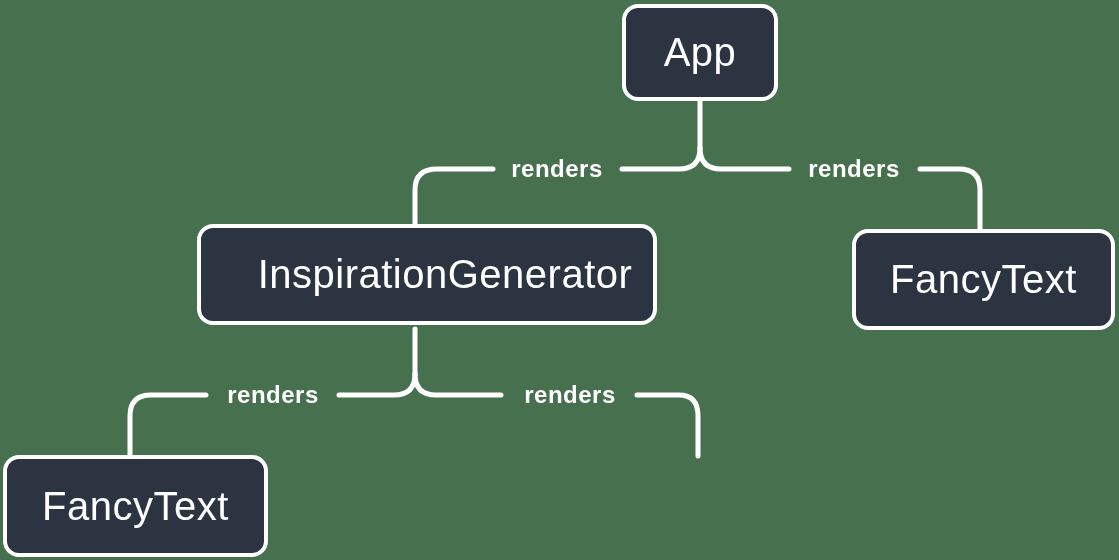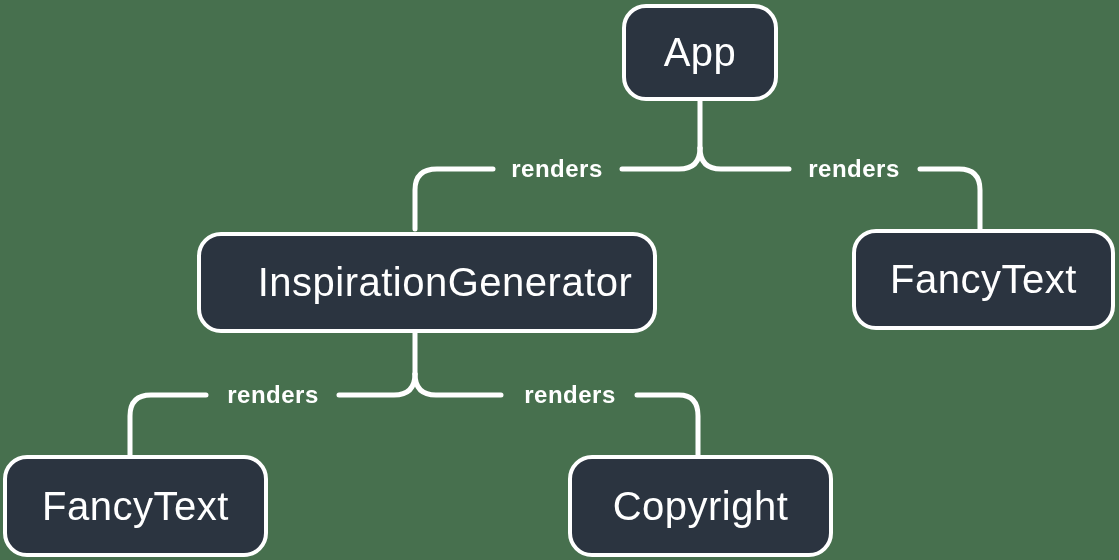--- a/index.html
+++ b/index.html
@@ -17,30 +17,30 @@
     position:relative;
     overflow:hidden;
   }
   .stage{position:absolute;inset:0;width:1119px;height:560px;}
   svg.edges{position:absolute;left:0;top:0;width:1119px;height:560px;display:block;}
   svg.edges path{fill:none;stroke:var(--edge);stroke-width:5;stroke-linecap:round;}
   .node{
     position:absolute;
     background:var(--node-fill);
     border:4px solid var(--node-border);
-    border-radius:24px;
+    border-radius:16px;
     color:var(--label);
     display:flex;align-items:center;justify-content:center;
     font-size:40px;
     font-weight:500;
     letter-spacing:0.5px;
     white-space:nowrap;
   }
   .node-app{left:622px;top:4px;width:156px;height:97px;}
-  .node-ig{left:197px;top:232px;width:460px;height:101px;padding-left:36px;}
+  .node-ig{left:197px;top:224px;width:460px;height:101px;padding-left:36px;}
   .node-ft-right{left:852px;top:229px;width:263px;height:101px;}
   .node-ft-left{left:3px;top:455px;width:265px;height:102px;}
   .node-copyright{left:568px;top:455px;width:265px;height:102px;}
   .edge-label{
     position:absolute;
     transform:translate(-50%,-50%);
     color:var(--label);
     font-size:24px;
     font-weight:700;
     letter-spacing:0.5px;
@@ -81,22 +81,19 @@
   </div>
 
   <div class="node node-ft-right">
     <span>FancyText</span>
   </div>
 
   <div class="node node-ft-left">
     <span>FancyText</span>
   </div>
 
-  <div class="node node-copyright">
-    <span>Copyright</span>
-  </div>
 
   <div class="edge-label el-1">renders</div>
   <div class="edge-label el-2">renders</div>
   <div class="edge-label el-3">renders</div>
   <div class="edge-label el-4">renders</div>
 
 </div>
 
 </body></html>

